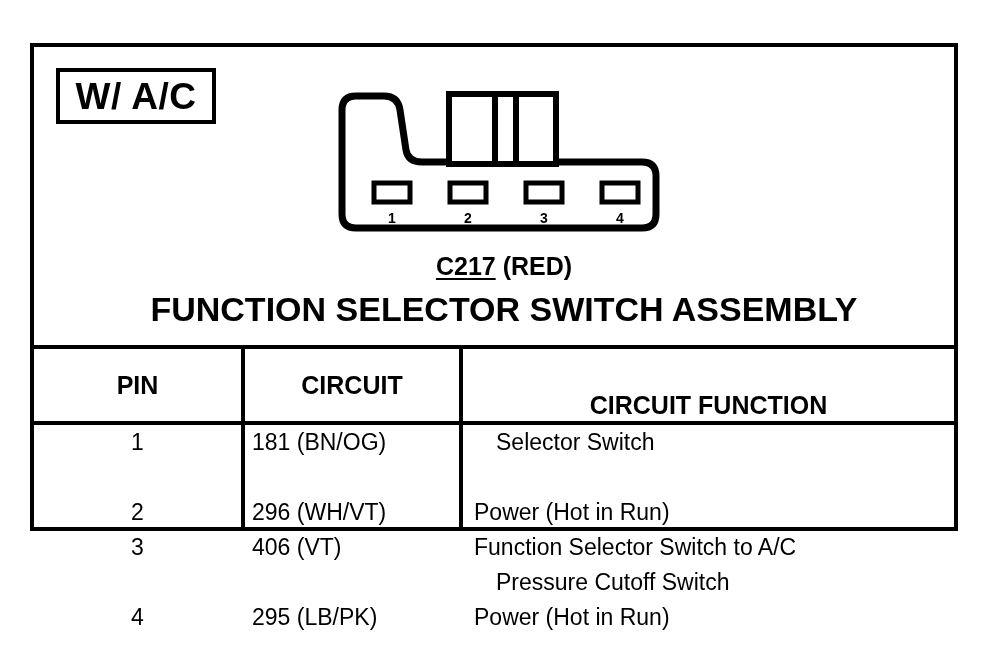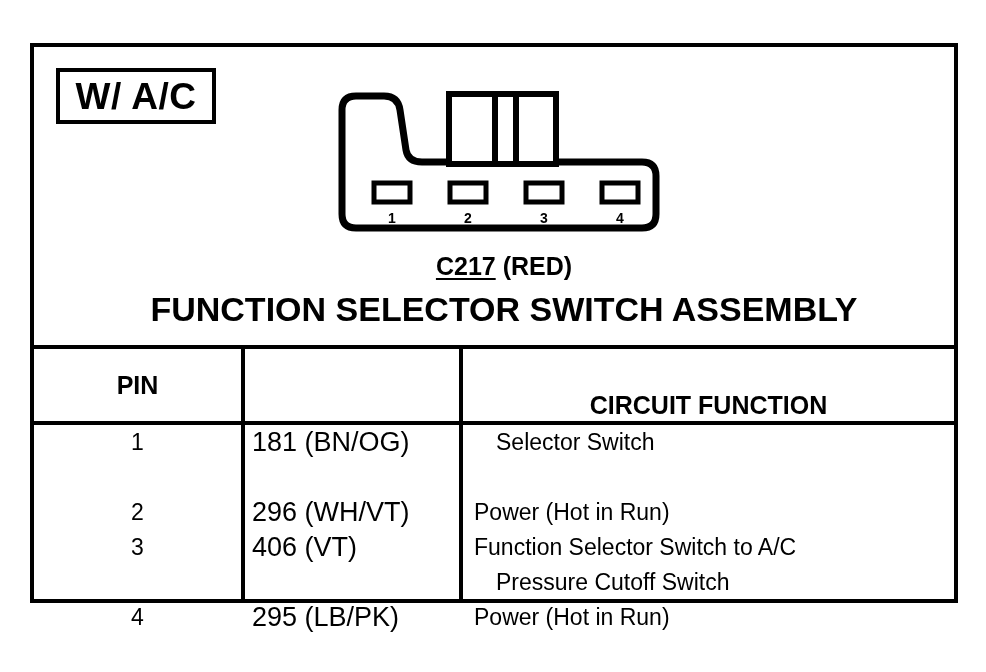--- a/index.html
+++ b/index.html
@@ -16,21 +16,21 @@
     overflow: hidden;
     position: relative;
   }
 
   
   #diagram-frame {
     position: absolute;
     left: 30px;
     top: 43px;
     width: 928px;
-    height: 560px;
+    height: 488px;
     border: 4px solid #000;
     box-sizing: border-box;
     background: #fff;
   }
 
   
   #upper-panel {
     position: absolute;
     left: 0;
     top: 0;
@@ -179,21 +179,21 @@
     width: 207px;
     text-align: center;
     font-size: 23px;
     line-height: 35px;
   }
   .cell-circuit {
     position: absolute;
     left: 218px;
     width: 207px;
     text-align: left;
-    font-size: 27px;
+    font-size: 23px;
     line-height: 35px;
   }
   .cell-function {
     position: absolute;
     left: 440px;
     right: 8px;
     text-align: left;
     font-size: 23px;
     line-height: 35px;
   }
@@ -255,20 +255,21 @@
   </div>
 
   <div id="pin-table">
     <div id="pin-table-inner">
 
       <div class="col-rule" id="col-rule-1"></div>
       <div class="col-rule" id="col-rule-2"></div>
 
       <div id="table-header">
         <div class="header-cell" id="header-pin">PIN</div>
+        <div class="header-cell" id="header-circuit">CIRCUIT</div>
         <div class="header-cell" id="header-function">CIRCUIT FUNCTION</div>
       </div>
 
       <div id="table-body">
 
         <div class="table-row" style="top:0px;">
           <span class="cell-pin">1</span>
           <span class="cell-circuit">181 (BN/OG)</span>
           <span class="cell-function">
             <span class="func-cont">Selector Switch</span>

